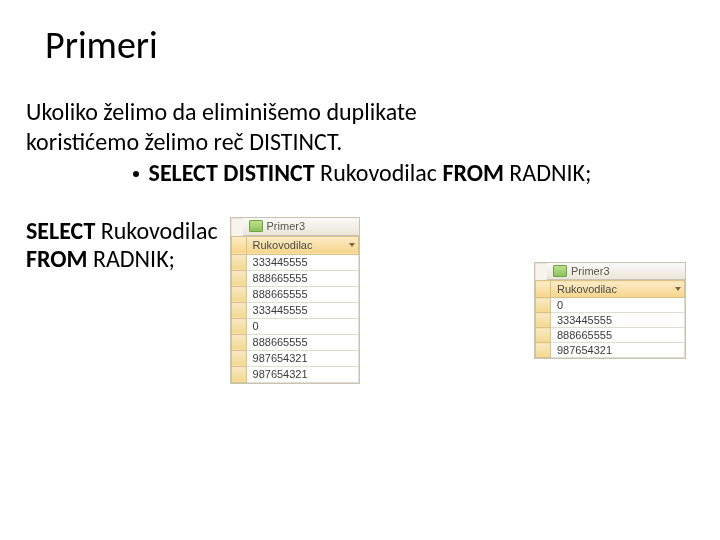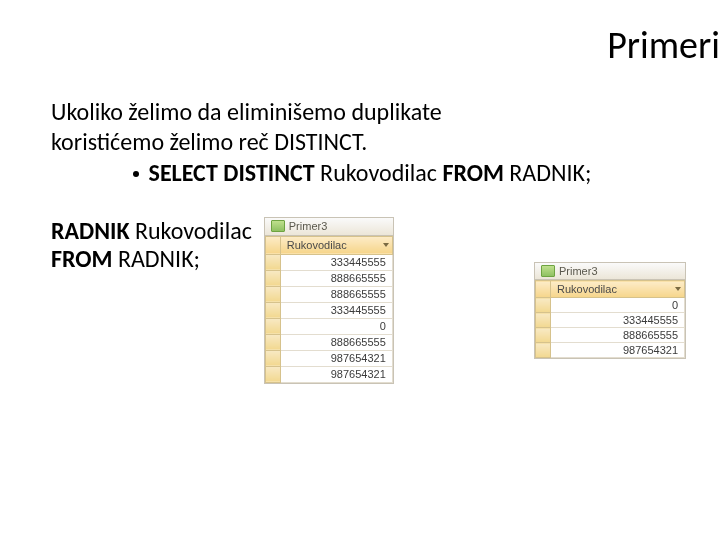--- a/index.html
+++ b/index.html
@@ -11,28 +11,29 @@
     font-family: Calibri, "Segoe UI", Arial, sans-serif;
     color: #000;
   }
   .slide {
     position: relative;
     width: 720px;
     height: 540px;
     box-sizing: border-box;
   }
   .title {
-    text-align: right;
+    text-align: left;
     font-size: 38px;
     font-weight: 400;
     margin-top: 22px;
     margin-bottom: 30px;
+    margin-left: 45px;
   }
   .body {
-    padding: 0 51px;
+    padding: 0 26px;
     font-size: 24px;
     line-height: 1.18;
   }
   .para {
     margin: 0 0 2px 0;
   }
   .bullet {
     display: flex;
     gap: 10px;
     margin-left: 4px;
@@ -71,20 +72,21 @@
   }
   .mini .tab {
     display: flex;
     align-items: flex-start;
     gap: 4px;
     background: linear-gradient(#fafafa, #ece6d8);
     border-bottom: 1px solid #c9c3b5;
     padding: 2px 6px;
     font-size: 11px;
     color: #5a584d;
+    margin-left: 12px;
   }
   .mini .tab .ico {
     width: 12px;
     height: 10px;
     background: linear-gradient(#bfe08d, #8fc162);
     border: 1px solid #6ea341;
     border-radius: 1px;
     display: inline-block;
   }
   .mini table {
@@ -113,21 +115,20 @@
     top: 50%;
     transform: translateY(-50%);
     width: 0; height: 0;
     border-left: 3px solid transparent;
     border-right: 3px solid transparent;
     border-top: 4px solid #7a6a42;
   }
   .mini td {
     border: 1px solid #e3ddcf;
     padding: 1px 6px;
-    text-align: right;
     background: #fff;
     font-size: 11px;
   }
   .mini td.selcell {
     width: 14px;
     padding: 0;
     background: linear-gradient(#f8e9c4, #f2d890);
     border: 1px solid #d6c28c;
   }
 
@@ -156,21 +157,21 @@
       <span class="dot"></span>
       <span>
         <b>SELECT DISTINCT</b><span> Rukovodilac </span><b>FROM</b><span> RADNIK;</span>
       </span>
     </div>
 
     <div class="spacer"></div>
 
     <div class="row2">
       <div class="q2text">
-        <b>RADNIK</b><span> Rukovodilac</span><br>
+        <b>SELECT</b><span> Rukovodilac</span><br>
         <b>FROM</b><span> RADNIK;</span>
       </div>
 
       <div class="mini t1">
         <div class="tab">
           <span class="ico"></span>
           <span>Primer3</span>
         </div>
         <table>
           <tbody>

